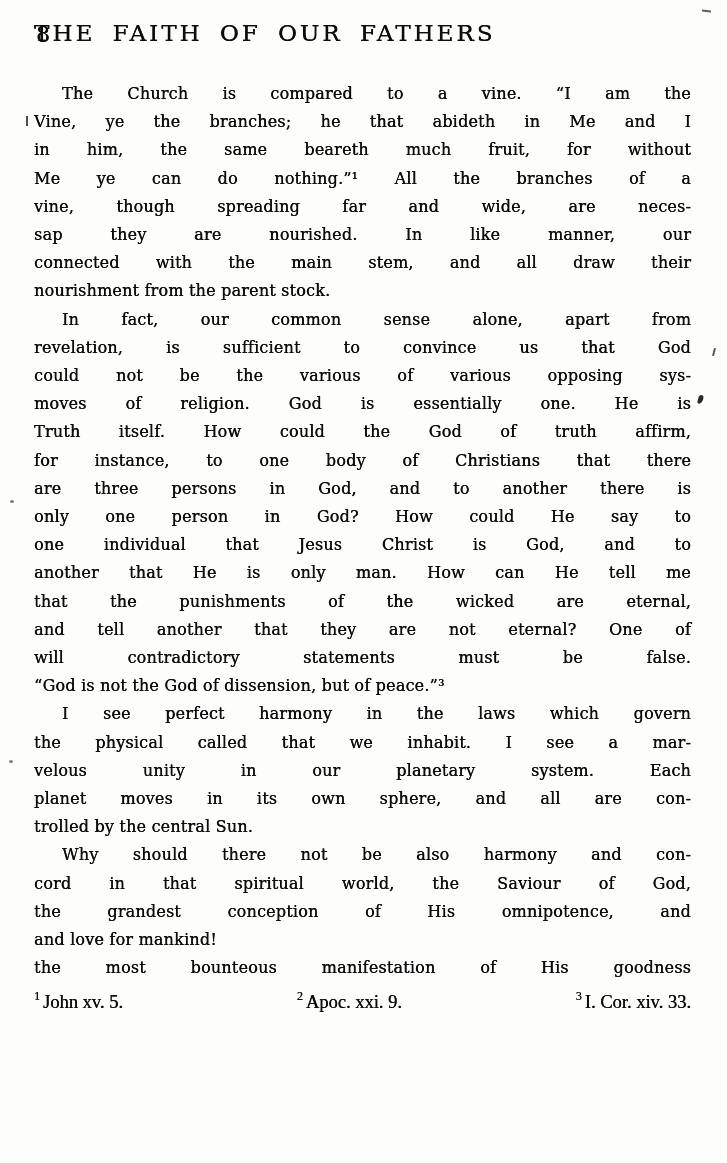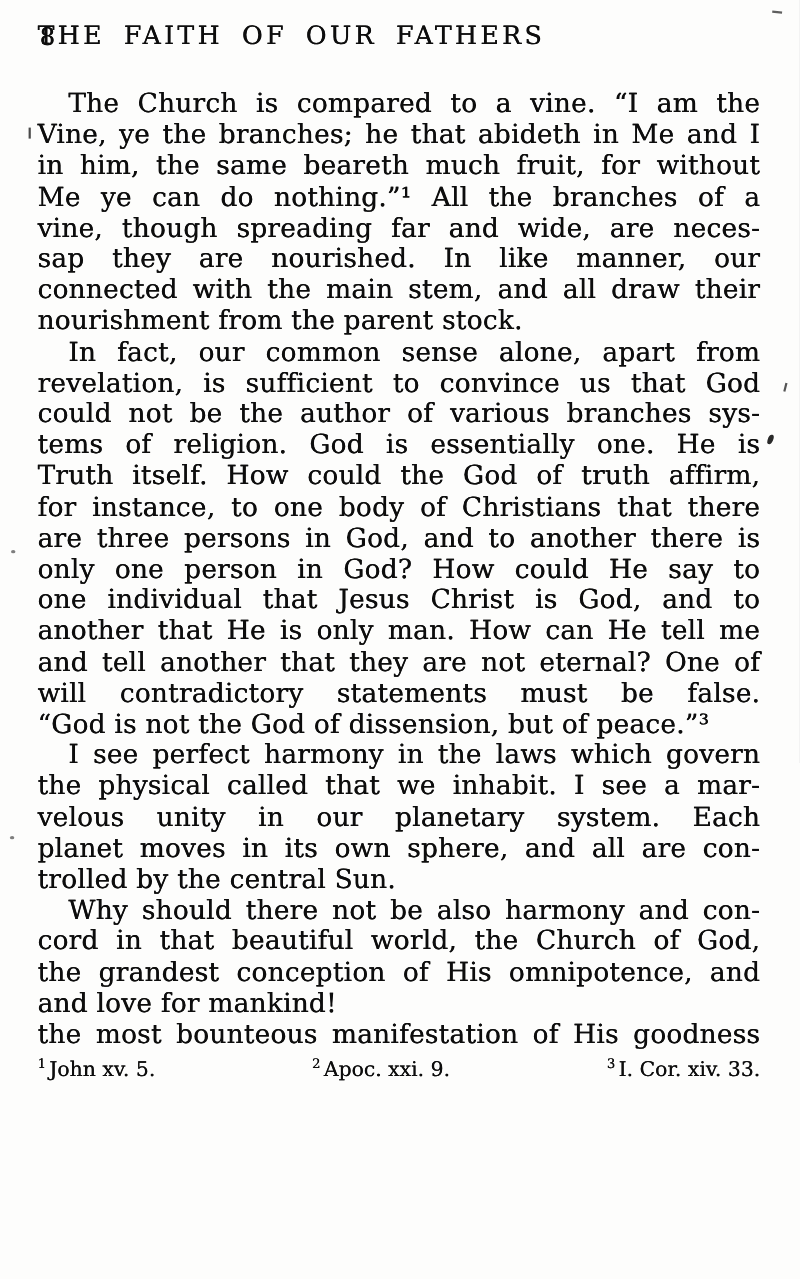--- a/index.html
+++ b/index.html
@@ -40,35 +40,36 @@
     font-size: 23px;
     letter-spacing: 3px;
     word-spacing: 7px;
     white-space: nowrap;
   }
   .text-body {
     width: 657px;
   }
   .paragraph { margin: 0; }
   .line {
-    font-size: 24px;
+    font-size: 16px;
     line-height: 28.2px;
     letter-spacing: 0.2px;
     text-align: justify;
     text-align-last: justify;
     white-space: nowrap;
   }
   .line.first { text-indent: 28px; }
   .line.last  { text-align-last: left; }
   .footnotes {
     display: flex;
     justify-content: space-between;
     margin-top: 7px;
     font-size: 18.5px;
     line-height: 24px;
+    font-family: Liberation Serif, serif;
   }
   .footnote-marker {
     font-size: 12px;
     vertical-align: super;
     line-height: 0;
     margin-right: 3px;
   }
   
   .artifact { position: absolute; background: #2a2a2a; }
   .artifact-dash-topright   { left: 702px; top: 10px;  width: 9px;  height: 2px; transform: rotate(6deg); opacity: .75; }
@@ -96,42 +97,43 @@
         <div class="line">in him, the same beareth much fruit, for without</div>
         <div class="line">Me ye can do nothing.”¹  All the branches of a</div>
         <div class="line">vine, though spreading far and wide, are neces-</div>
         <div class="line">sap they are nourished.  In like manner, our</div>
         <div class="line">connected with the main stem, and all draw their</div>
         <div class="line last">nourishment from the parent stock.</div>
       </div>
       <div class="paragraph">
         <div class="line first">In fact, our common sense alone, apart from</div>
         <div class="line">revelation, is sufficient to convince us that God</div>
-        <div class="line">could not be the author of various branches sys-</div>
-        <div class="line">tems of religion.  God is essentially one.  He is</div>
+        <div class="line">could not be the various of various opposing sys-</div>
+        <div class="line">moves of religion.  God is essentially one.  He is</div>
         <div class="line">Truth itself.  How could the God of truth affirm,</div>
         <div class="line">for instance, to one body of Christians that there</div>
         <div class="line">are three persons in God, and to another there is</div>
         <div class="line">only one person in God?  How could He say to</div>
         <div class="line">one individual that Jesus Christ is God, and to</div>
         <div class="line">another that He is only man.  How can He tell me</div>
+        <div class="line">that the punishments of the wicked are eternal,</div>
         <div class="line">and tell another that they are not eternal?  One of</div>
         <div class="line">will contradictory statements must be false.</div>
         <div class="line last">“God is not the God of dissension, but of peace.”³</div>
       </div>
       <div class="paragraph">
         <div class="line first">I see perfect harmony in the laws which govern</div>
         <div class="line">the physical called that we inhabit.  I see a mar-</div>
         <div class="line">velous unity in our planetary system.  Each</div>
         <div class="line">planet moves in its own sphere, and all are con-</div>
         <div class="line last">trolled by the central Sun.</div>
       </div>
       <div class="paragraph">
         <div class="line first">Why should there not be also harmony and con-</div>
-        <div class="line">cord in that beautiful world, the Church of God,</div>
+        <div class="line">cord in that spiritual world, the Saviour of God,</div>
         <div class="line">the grandest conception of His omnipotence, and</div>
         <div class="line last">and love for mankind!</div>
         <div class="line">the most bounteous manifestation of His goodness</div>
       </div>
     </div>
 
   <div class="footnotes">
     <span class="footnote"><sup class="footnote-marker">1</sup><span>John xv. 5.</span></span>
     <span class="footnote"><sup class="footnote-marker">2</sup><span>Apoc. xxi. 9.</span></span>
     <span class="footnote"><sup class="footnote-marker">3</sup><span>I. Cor. xiv. 33.</span></span>

